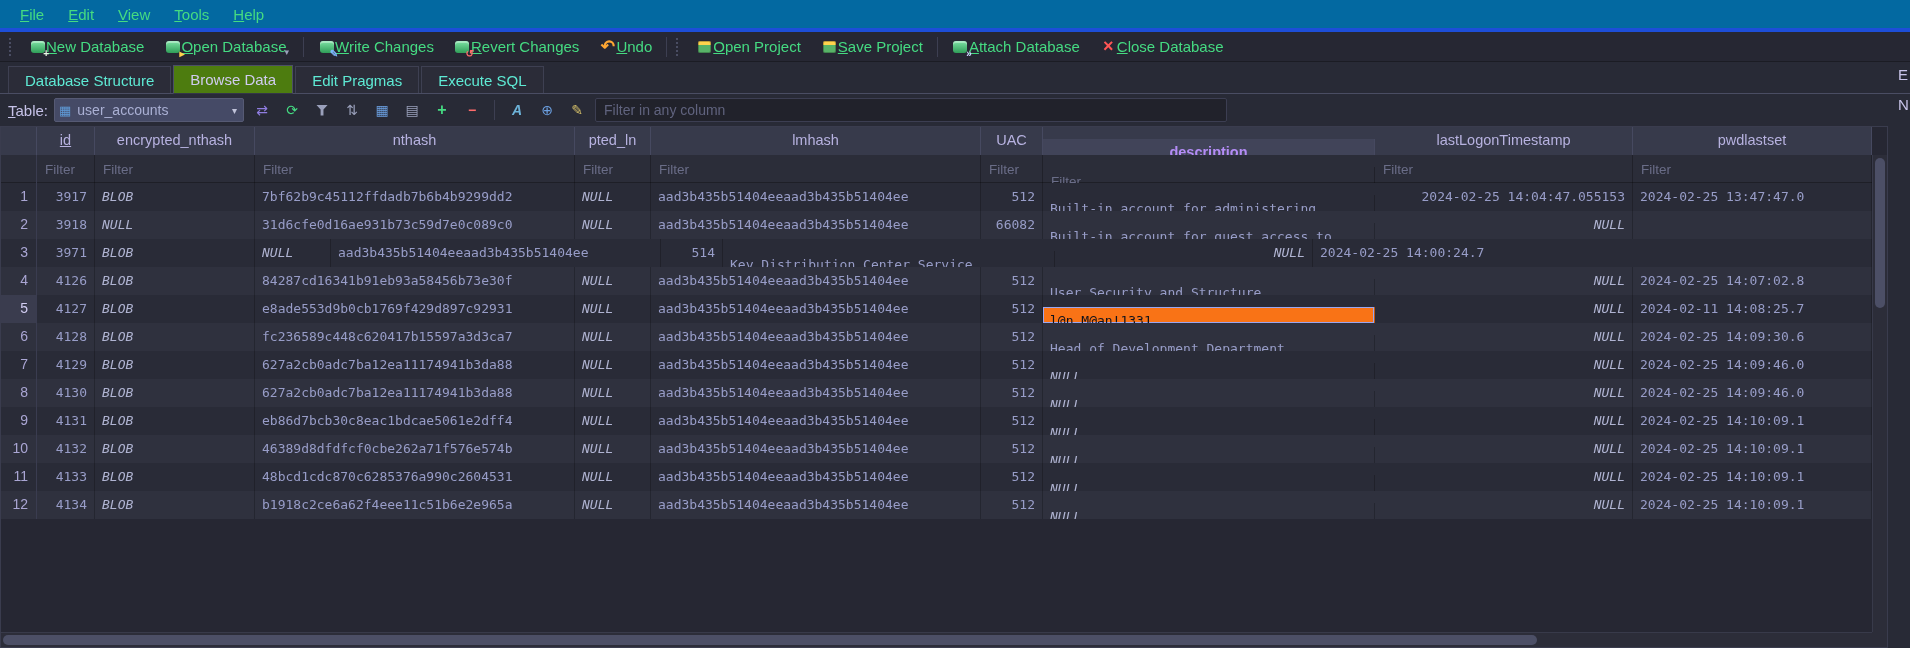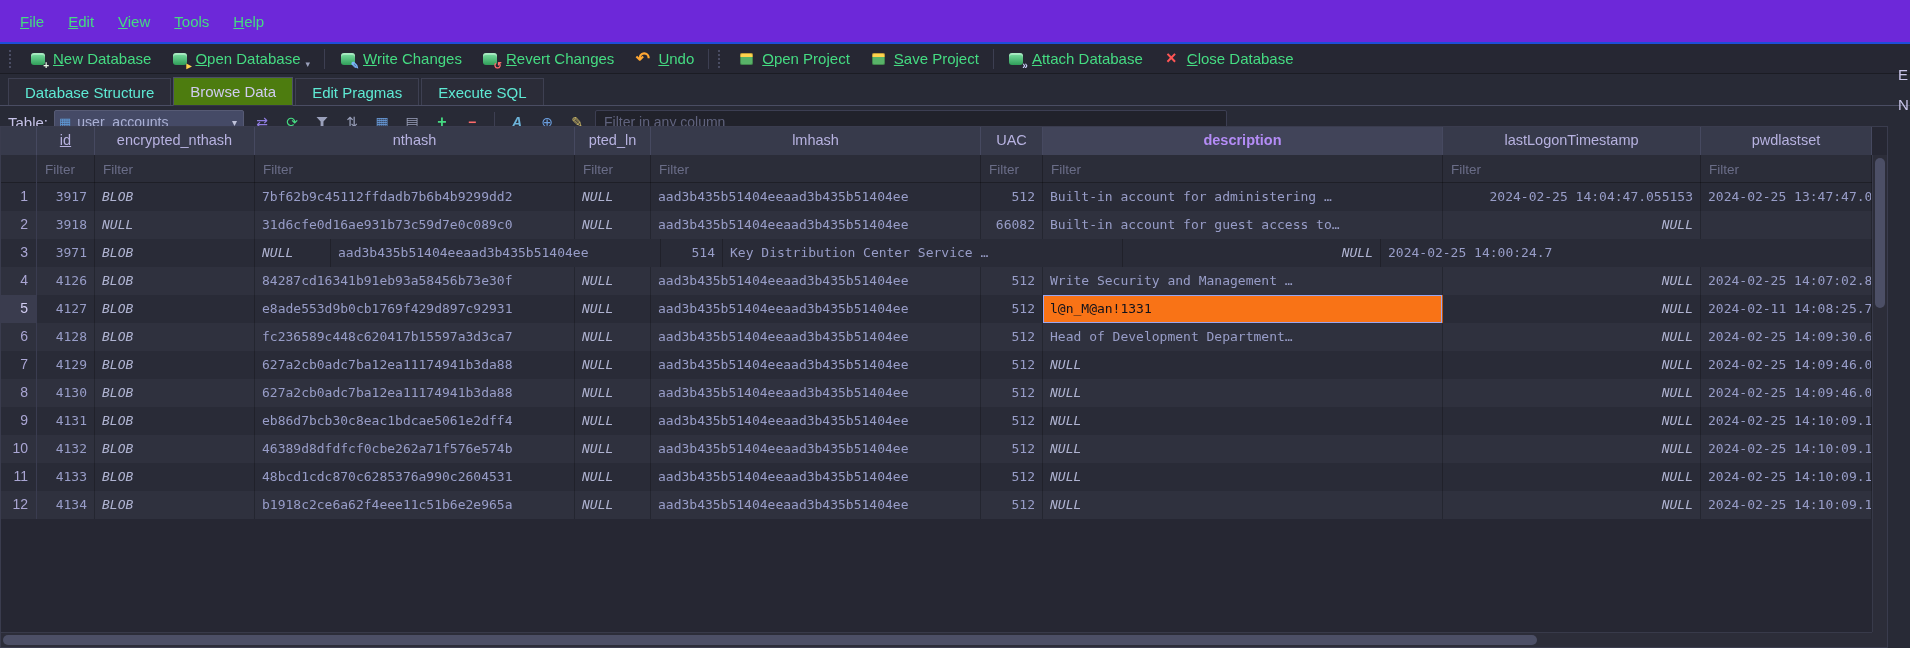--- a/index.html
+++ b/index.html
@@ -4,28 +4,28 @@
 <style>
   * { margin:0; padding:0; box-sizing:border-box; }
   html,body { width:1910px; height:648px; overflow:hidden; }
   body {
     background:#282a36;
     font-family:"Liberation Sans", sans-serif;
     position:relative;
     color:#b7b2e0;
   }
   
-  .menubar{height:44px;background:#6d28d9;border-bottom:2px solid #1d4ed8;display:flex;align-items:center;padding-left:10px;gap:4px;}
+  .menubar{height:32px;background:#0369a1;border-bottom:4px solid #1d4ed8;display:flex;align-items:center;padding-left:10px;gap:4px;}
   .mitem{display:inline-block;color:#45db82;font-size:15px;padding:4px 10px;cursor:default;}
   .mn::first-letter{text-decoration:underline;}
   
   .toolbar{height:30px;background:#262733;border-bottom:1px solid #1b1c24;display:flex;align-items:center;padding-left:4px;}
   .handle{width:5px;height:18px;border-left:2px dotted #4a4d63;margin:0 5px;}
   .vsep{width:1px;height:20px;background:#3d3f52;margin:0 4px;}
-  .tbtn{display:flex;align-items:center;gap:7px;height:28px;padding:0 10px;color:#45db82;font-size:15px;cursor:default;}
+  .tbtn{display:flex;align-items:center;gap:0;height:28px;padding:0 10px;color:#45db82;font-size:15px;cursor:default;}
   .icon16{width:17px;height:16px;display:inline-flex;align-items:center;justify-content:center;position:relative;flex:none;}
   .cyl{width:14px;height:12px;border-radius:3px;background:linear-gradient(#7fe3a6,#2f9e58);box-shadow:inset 0 2px 0 rgba(255,255,255,.35);}
   .cube{width:13px;height:12px;border-radius:2px;background:linear-gradient(#ffd34d 32%,#58b368 32%);box-shadow:inset 0 0 0 1px rgba(0,0,0,.25);}
   .icon16::after{position:absolute;right:-3px;bottom:-4px;font-size:10px;font-weight:bold;}
   .i-new::after{content:"+";color:#eafbe8;}
   .i-open::after{content:"▸";color:#ffd34d;}
   .i-write::after{content:"✎";color:#7db8ff;}
   .i-revert::after{content:"↺";color:#ff6b6b;}
   .i-undo{font-size:17px;font-weight:bold;color:#ffa733;}
   .i-attach::after{content:"»";color:#cfd4ff;}
@@ -45,21 +45,21 @@
   .sic{width:24px;height:24px;display:flex;align-items:center;justify-content:center;font-size:14px;color:#9aa0bb;border-radius:3px;flex:none;cursor:default;}
   .funnel{width:12px;height:11px;background:#9aa0bb;clip-path:polygon(0 0,100% 0,62% 45%,62% 100%,38% 100%,38% 45%);}
   .g-green{color:#45db82;} .g-blue{color:#6b9fe0;} .g-purple{color:#8f7de0;} .g-red{color:#ff6b6b;font-weight:bold;} .g-plus{color:#45db82;font-weight:bold;font-size:16px;} .g-yellow{color:#d9c36a;} .g-ital{font-style:italic;color:#6db3d9;font-weight:bold;}
   .bigfilter{width:632px;height:24px;background:#21222b;border:1px solid #3c3e52;border-radius:2px;color:#a7abcc;font-size:14px;padding:0 8px;outline:none;}
   .bigfilter::placeholder{color:#60637e;}
   
   .tablewrap{position:absolute;left:0;top:126px;width:1888px;bottom:0;background:#262733;border:1px solid #3a3c4e;overflow:hidden;}
   .tcontent{position:absolute;left:0;top:0;right:15px;bottom:15px;overflow:hidden;}
   .row{display:flex;height:28px;line-height:27px;width:100%;}
   .gut{width:36px;flex:none;text-align:right;padding-right:8px;border-right:1px solid #3a3c50;font-size:14px;color:#aaa6d4;}
-  .c0{width:58px;} .c1{width:160px;} .c2{width:320px;} .c3{width:76px;} .c4{width:330px;} .c5{width:62px;} .c6{width:400px;} .c7{width:258px;} .c8{flex:1;min-width:0;}
+  .c0{width:58px;} .c1{width:160px;} .c2{width:320px;} .c3{width:76px;} .c4{width:330px;} .c5{width:62px;} .c6{width:332px;margin-top:12px;} .c7{width:258px;} .c8{flex:1;min-width:0;}
   .hrow{background:#373a4b;}
   .hrow .gut{border-right:1px solid #464960;background:#373a4b;}
   .th{flex:none;text-align:center;font-size:14.5px;color:#b7b2e0;border-right:1px solid #464960;overflow:hidden;white-space:nowrap;}
   .th.c8{flex:1;}
   .th .sorted{text-decoration:underline;}
   .th.colsel{background:#414459;color:#b48cf6;font-weight:bold;}
   .frow{background:#2b2d39;box-shadow:inset 0 -1px 0 rgba(0,0,0,.3);}
   .fc{flex:none;border-right:1px solid rgba(0,0,0,.25);overflow:hidden;}
   .fc.c8{flex:1;}
   .fc input{width:100%;height:100%;background:transparent;border:none;outline:none;color:#9fa3c9;font-size:13.5px;padding:0 8px;text-overflow:ellipsis;}
@@ -255,21 +255,21 @@
           <div class="td c8">2024-02-25 14:00:24.7</div>
         </div>
         <div class="row drow even">
           <div class="gut">4</div>
           <div class="td c0 al-right">4126</div>
           <div class="td c1 nullv">BLOB</div>
           <div class="td c2">84287cd16341b91eb93a58456b73e30f</div>
           <div class="td c3 nullv">NULL</div>
           <div class="td c4">aad3b435b51404eeaad3b435b51404ee</div>
           <div class="td c5 al-right">512</div>
-          <div class="td c6">Write Security and Management …</div>
+          <div class="td c6">User Security and Structure …</div>
           <div class="td c7 al-right nullv">NULL</div>
           <div class="td c8">2024-02-25 14:07:02.8</div>
         </div>
         <div class="row drow odd">
           <div class="gut gutsel">5</div>
           <div class="td c0 al-right">4127</div>
           <div class="td c1 nullv">BLOB</div>
           <div class="td c2">e8ade553d9b0cb1769f429d897c92931</div>
           <div class="td c3 nullv">NULL</div>
           <div class="td c4">aad3b435b51404eeaad3b435b51404ee</div>

